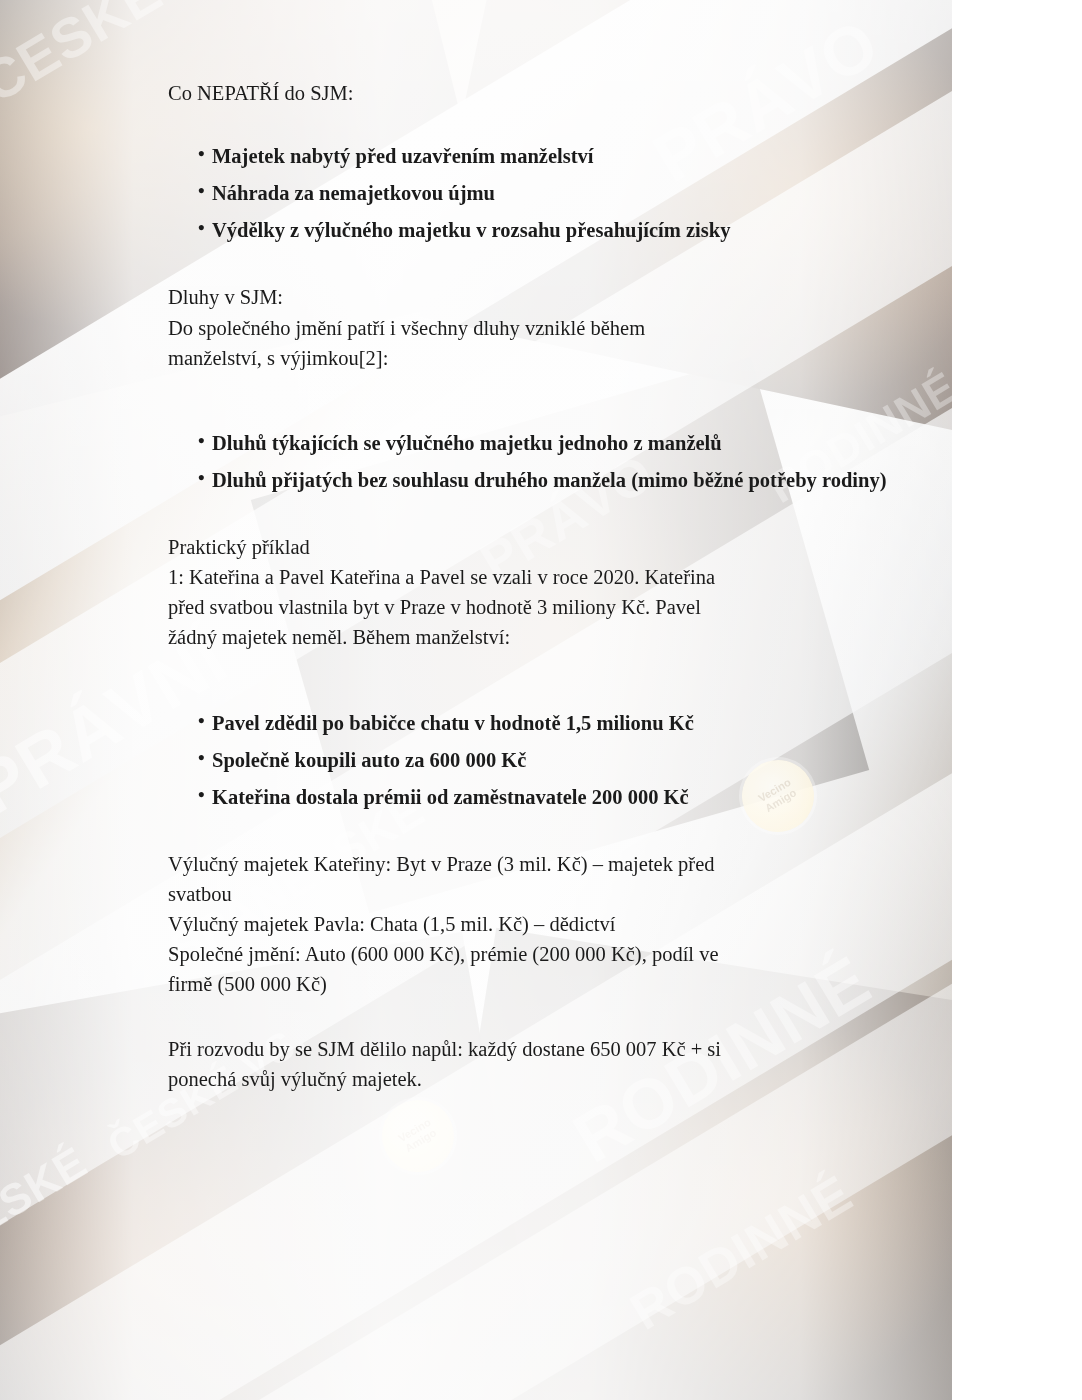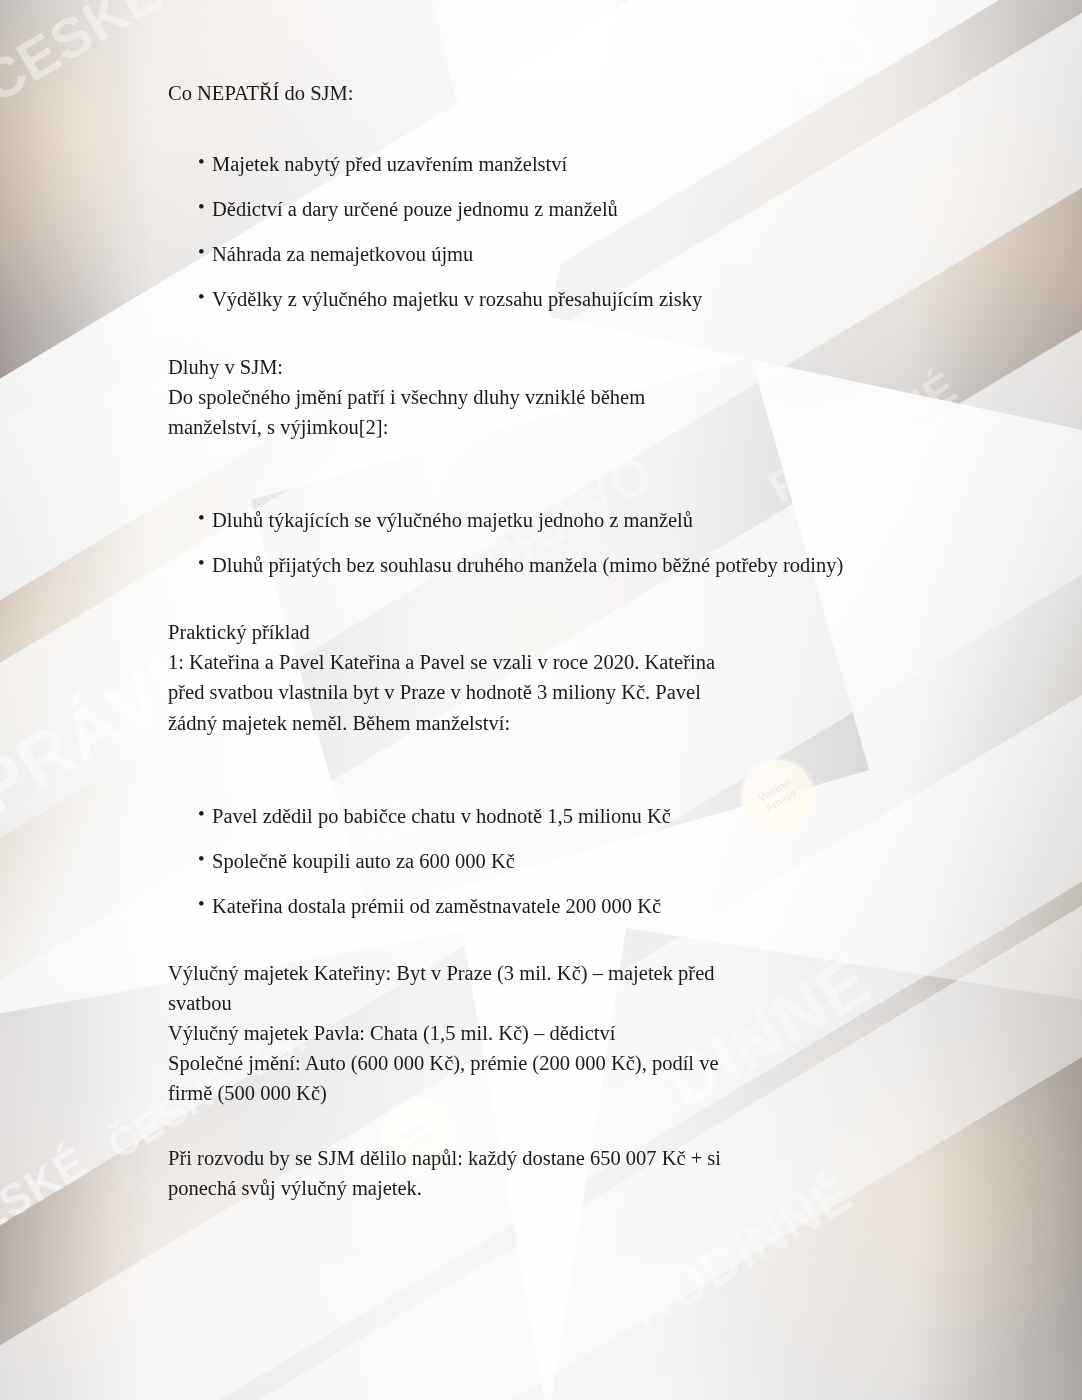--- a/index.html
+++ b/index.html
@@ -10,21 +10,21 @@
     width: 1082px;
     height: 1400px;
     background: #ffffff;
     font-family: "Liberation Serif", serif;
     overflow: hidden;
   }
 
   
   .page {
     position: relative;
-    width: 1082px;
+    width: 952px;
     height: 1400px;
     overflow: hidden;
     background: #efefef;
   }
 
   
   .bg-layer {
     position: absolute;
     inset: 0;
     overflow: hidden;
@@ -172,23 +172,24 @@
   .gap-lg { height: 34px; }
 
   ul.bullets {
     margin: 0;
     padding: 0 0 0 30px;
     list-style: none;
   }
   ul.bullets li {
     position: relative;
     padding-left: 14px;
-    margin: 16px 0 3px 0;
+    margin: 8px 0 3px 0;
     font-size: 20.5px;
     line-height: 1.42;
+    font-weight: bold;
   }
   ul.bullets li::before {
     content: "\2022";
     position: absolute;
     left: 0;
     top: -1px;
     font-size: 19px;
   }
 </style>
 </head>
@@ -233,21 +234,20 @@
   </div>
 
   <div class="doc">
 
     <p class="para">Co NEPATŘÍ do SJM:</p>
 
     <div class="gap-md"></div>
 
     <ul class="bullets">
       <li>Majetek nabytý před uzavřením manželství</li>
-      <li>Dědictví a dary určené pouze jednomu z manželů</li>
       <li>Náhrada za nemajetkovou újmu</li>
       <li>Výdělky z výlučného majetku v rozsahu přesahujícím zisky</li>
     </ul>
 
     <div class="gap-lg"></div>
 
     <p class="para">Dluhy v SJM:</p>
     <p class="para">Do společného jmění patří i všechny dluhy vzniklé během</p>
     <p class="para">manželství, s výjimkou[2]:</p>
 

